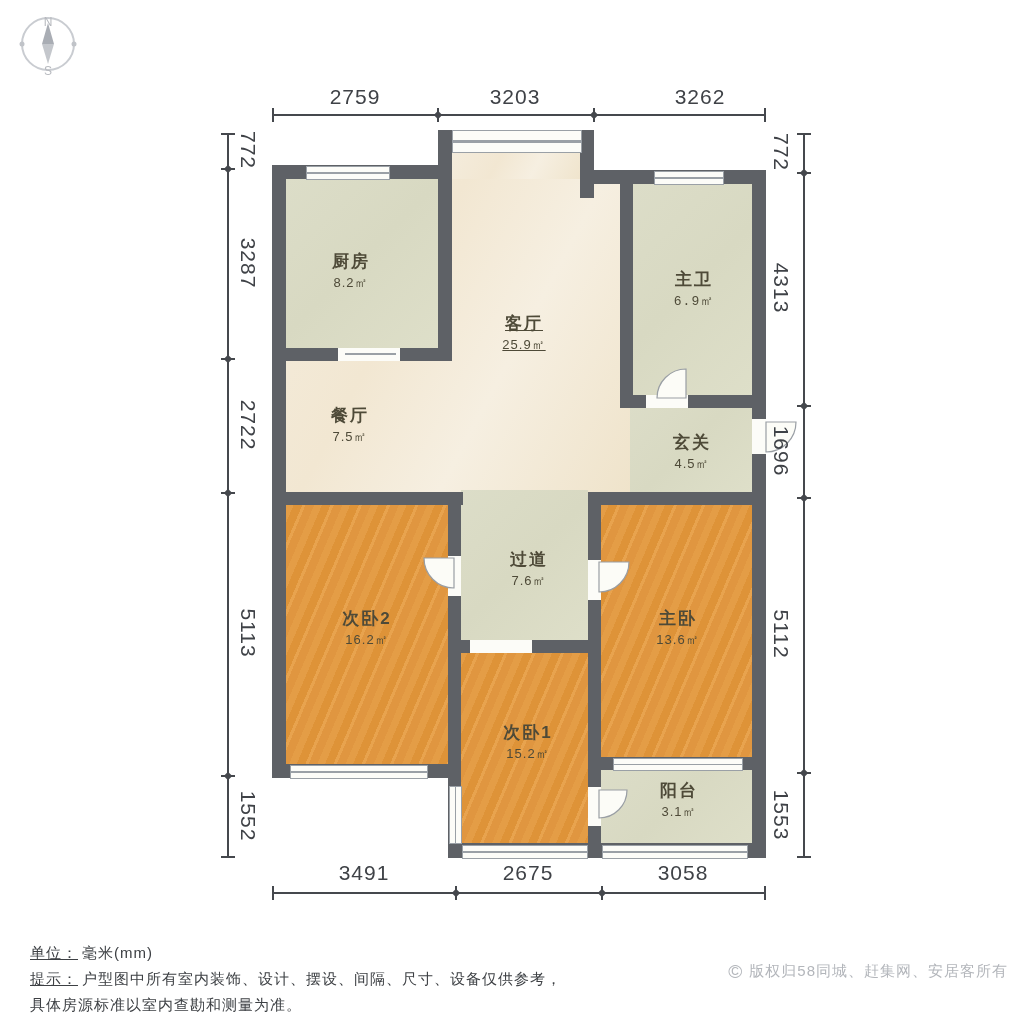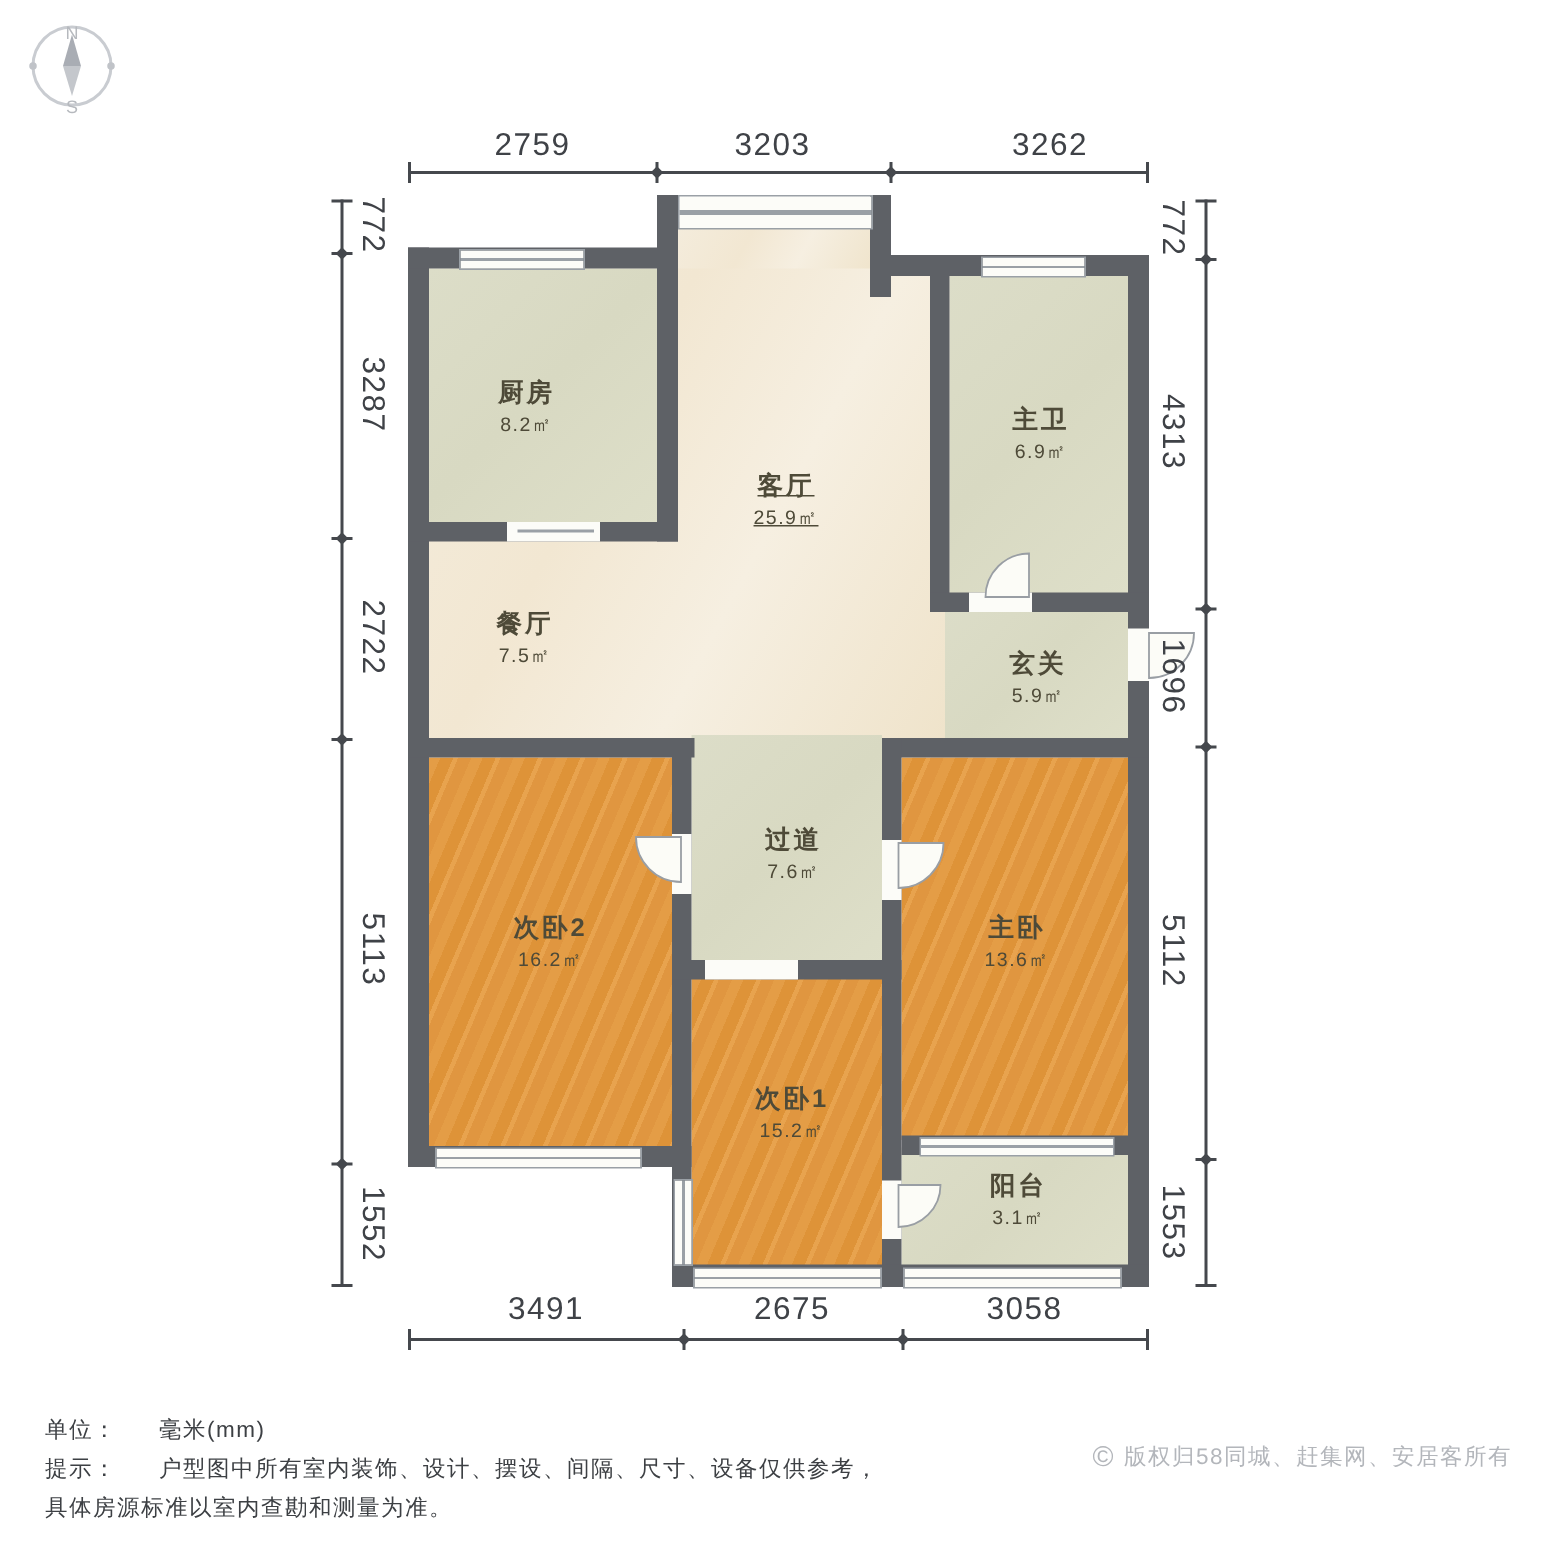--- a/index.html
+++ b/index.html
@@ -27,21 +27,21 @@
   
   .dim-line{position:absolute;background:#45484d;z-index:6;}
   .dim-tick{position:absolute;background:#45484d;z-index:6;}
   .dim-diamond{position:absolute;width:6px;height:6px;background:#45484d;transform:rotate(45deg);z-index:6;}
   .dim-label-h{position:absolute;z-index:6;font-size:21px;color:#3f4247;transform:translate(-50%,-50%);
                white-space:nowrap;letter-spacing:1px;}
   .dim-label-v{position:absolute;z-index:6;font-size:21px;color:#3f4247;writing-mode:vertical-rl;
                transform:translate(-50%,-50%);white-space:nowrap;letter-spacing:1px;}
   
   .foot-line{position:absolute;font-size:15px;color:#3d4044;letter-spacing:1px;z-index:7;}
-  .foot-label{margin-right:28px;}
+  .foot-label{margin-right:4px;text-decoration:underline;}
   .copyright{position:absolute;right:26px;top:962px;display:flex;align-items:center;gap:6px;
              color:#b3b6bb;font-size:15px;letter-spacing:1px;z-index:7;}
   .copyright .csym{font-size:19px;line-height:1;}
 </style>
 </head>
 <body>
 
 <div class="canvas">
 
   <svg class="abs" style="left:12px;top:10px;z-index:7;" width="72" height="72" viewBox="0 0 72 72">
@@ -113,31 +113,31 @@
   </svg>
 
   <div class="room-label" style="left:351px;top:271px;">
     <div class="rname">厨房</div>
       <div class="rarea">8.2㎡</div>
     </div>
   <div class="room-label" style="left:524px;top:333px;text-decoration:underline;">
     <div class="rname">客厅</div>
       <div class="rarea">25.9㎡</div>
     </div>
-  <div class="room-label" style="left:694px;top:289px;">
+  <div class="room-label" style="left:694px;top:289px;font-family:Liberation Mono, monospace;">
     <div class="rname">主卫</div>
       <div class="rarea">6.9㎡</div>
     </div>
   <div class="room-label" style="left:350px;top:425px;">
     <div class="rname">餐厅</div>
       <div class="rarea">7.5㎡</div>
     </div>
   <div class="room-label" style="left:692px;top:452px;">
     <div class="rname">玄关</div>
-      <div class="rarea">5.9㎡</div>
+      <div class="rarea">4.5㎡</div>
     </div>
   <div class="room-label" style="left:529px;top:569px;">
     <div class="rname">过道</div>
       <div class="rarea">7.6㎡</div>
     </div>
   <div class="room-label" style="left:367px;top:628px;">
     <div class="rname">次卧2</div>
       <div class="rarea">16.2㎡</div>
     </div>
   <div class="room-label" style="left:678px;top:628px;">

